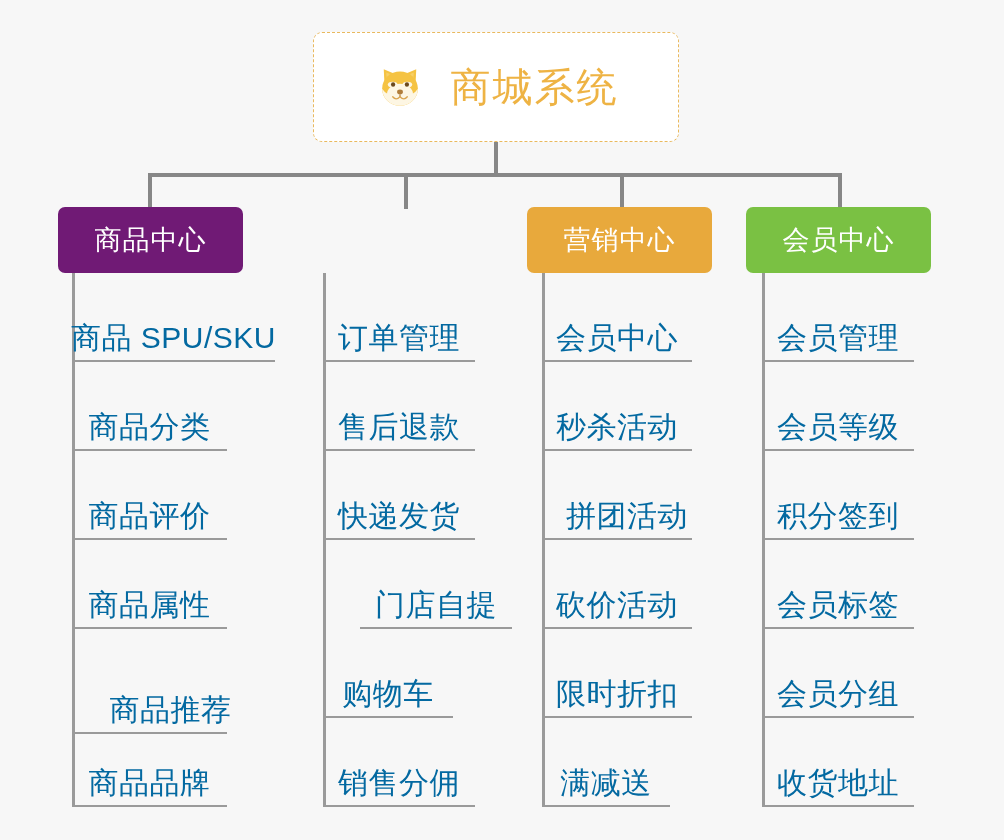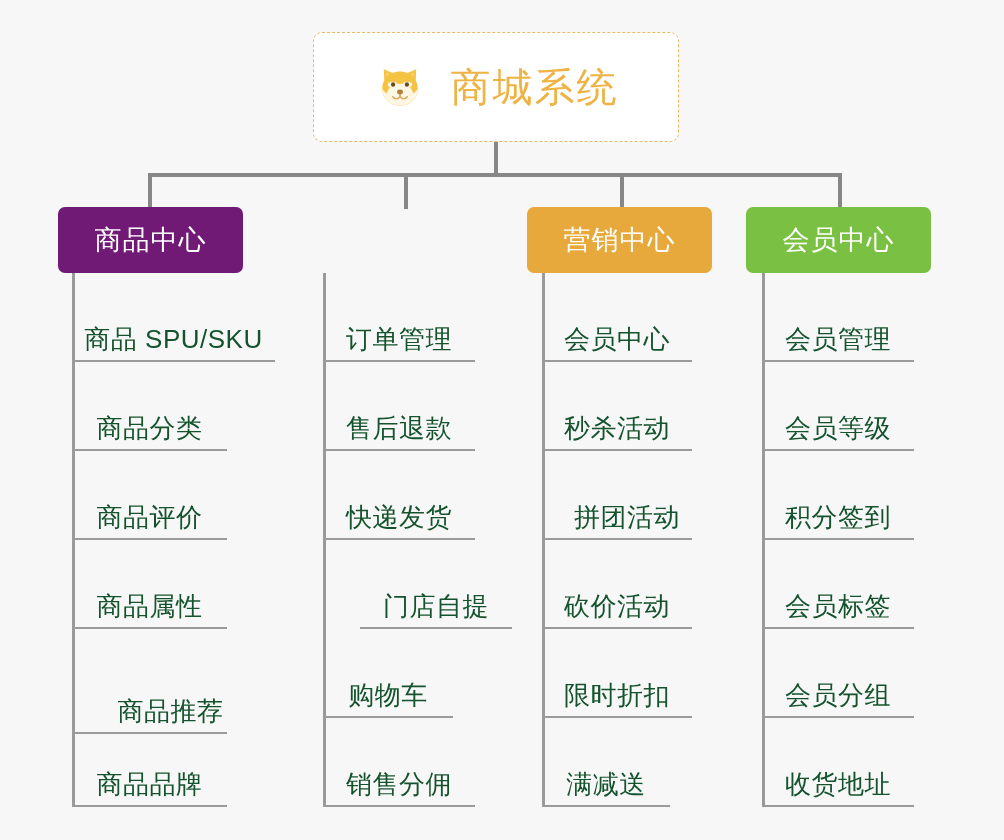--- a/index.html
+++ b/index.html
@@ -89,22 +89,22 @@
     position: absolute;
     box-sizing: border-box;
     border-bottom: 2px solid #9a9a9a;
     height: 89px;
     display: flex;
     align-items: flex-end;
     justify-content: center;
     padding-bottom: 6px;
   }
   .leaf-label {
-    font-size: 26px;
-    color: #14532d;
+    font-size: 30px;
+    color: #0369a1;
     letter-spacing: 0.5px;
     white-space: nowrap;
     line-height: 1.1;
   }
 </style>
 </head>
 <body>
 
 <div id="canvas">
 

